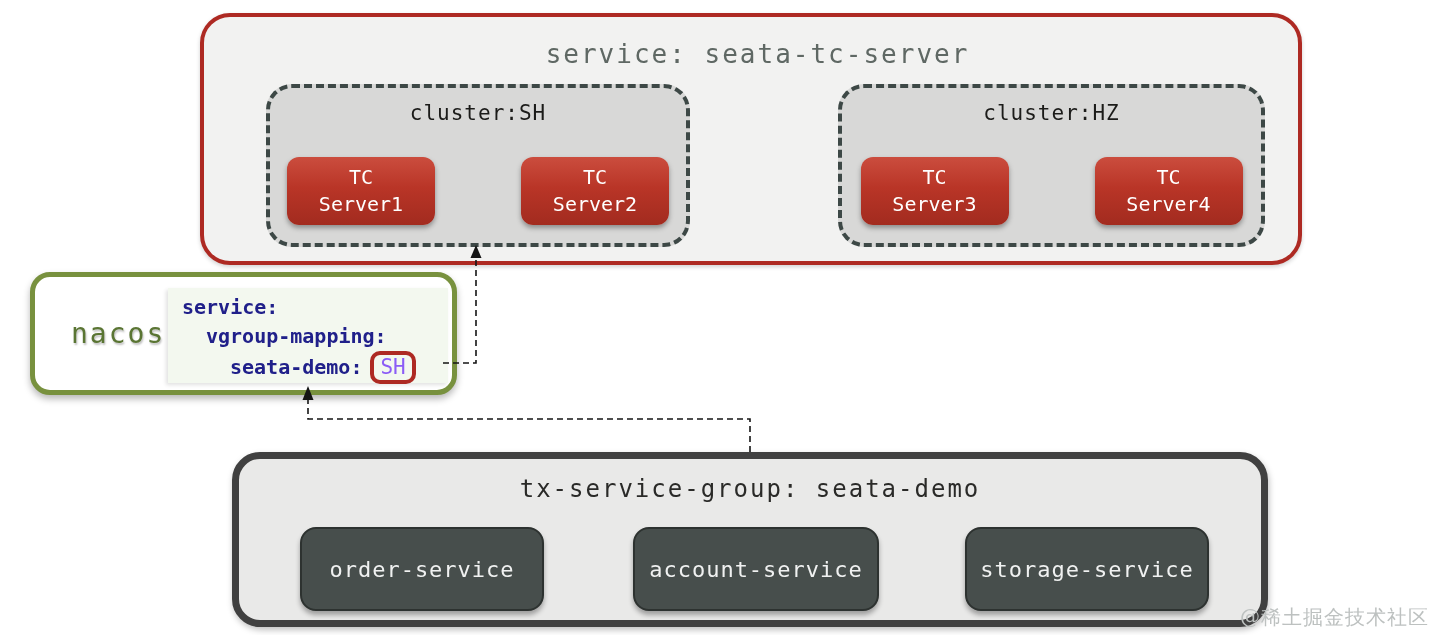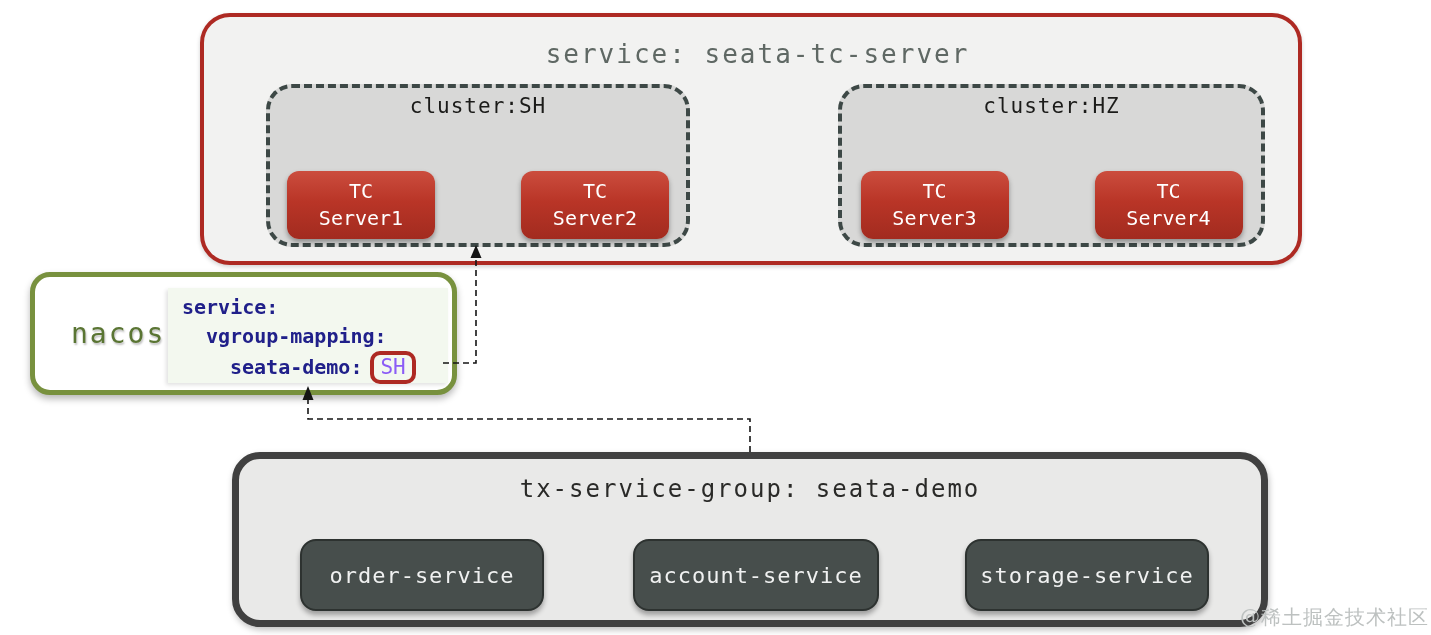--- a/index.html
+++ b/index.html
@@ -38,29 +38,29 @@
     position: absolute;
     top: 67px;
     height: 163px;
     background: #d8d8d7;
     border: 4px dashed #3d4846;
     border-radius: 26px;
   }
   .cluster-sh { left: 62px;  width: 424px; }
   .cluster-hz { left: 634px; width: 427px; }
   .cluster-label {
-    margin-top: 6px;
+    margin-top: 13px;
     text-align: center;
     font-size: 21px;
     letter-spacing: 1px;
     color: #1b1b19;
   }
   .tc-row {
     position: absolute;
-    left: 0; right: 0; bottom: 4px;
+    left: 0; right: 0; bottom: 18px;
     display: flex;
     justify-content: center;
     gap: 86px;
   }
   .tc-server {
     width: 148px; height: 68px;
     border-radius: 12px;
     background: linear-gradient(180deg, #cb4d3e 0%, #b93527 45%, #a22b1f 100%);
     box-shadow: 0 3px 5px rgba(0,0,0,0.35);
     color: #ffffff;
@@ -133,22 +133,22 @@
   }
   .bottom-title {
     margin-top: 16px;
     text-align: center;
     font-size: 24px;
     letter-spacing: 2px;
     color: #2a2a28;
   }
   .svc-box {
     position: absolute;
-    top: 80px;
-    height: 72px;
+    top: 68px;
+    height: 84px;
     background: #474e4c;
     border: 2px solid #2d3230;
     border-radius: 16px;
     box-shadow: 0 4px 5px rgba(0,0,0,0.32);
     color: #f0f1f1;
     font-size: 22px;
     letter-spacing: 1px;
     display: flex;
     align-items: center;
     justify-content: center;

